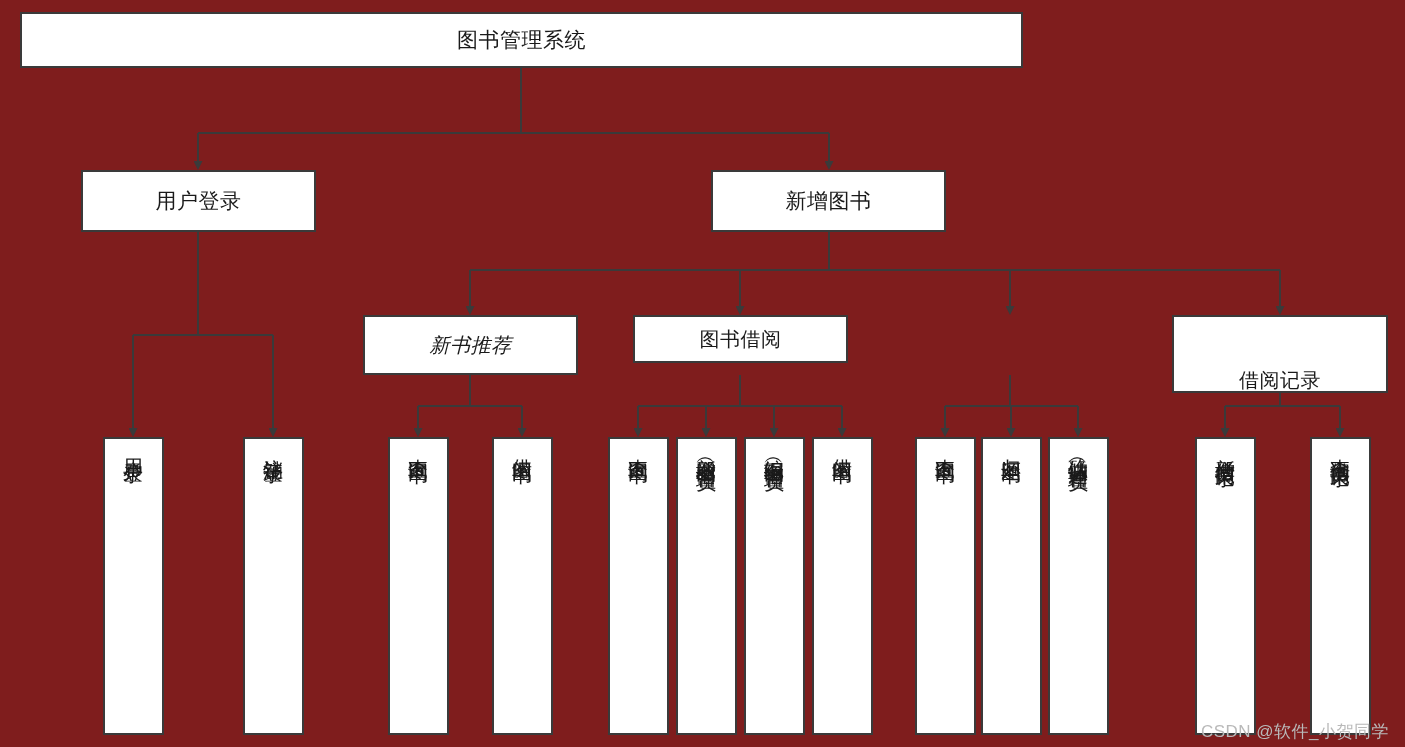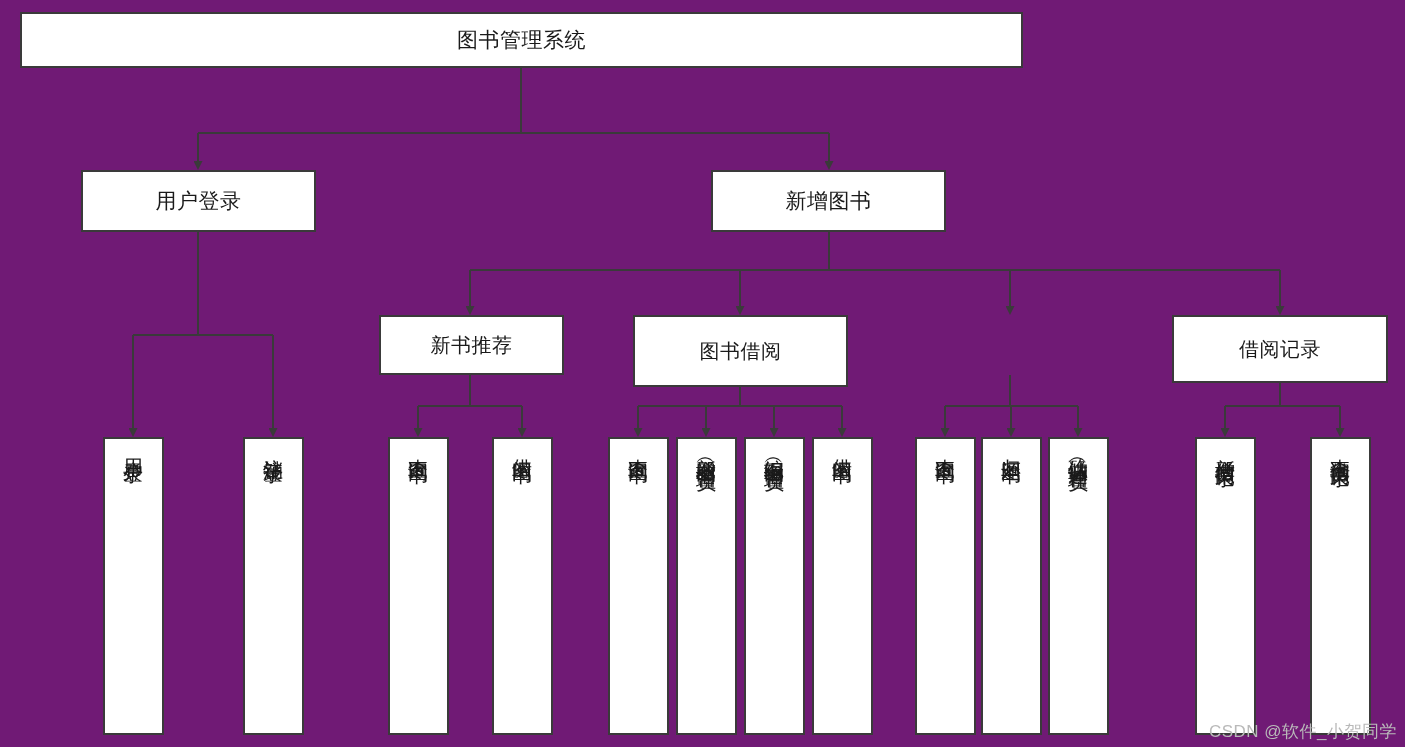--- a/index.html
+++ b/index.html
@@ -10,21 +10,21 @@
   body {
     width: 1405px;
     height: 747px;
     font-family: "Liberation Sans", "DejaVu Sans", sans-serif;
     overflow: hidden;
   }
   #diagram-root {
     position: relative;
     width: 1405px;
     height: 747px;
-    background: #701a75;
+    background: #7f1d1d;
   }
   svg.diagram-canvas {
     position: absolute;
     left: 0;
     top: 0;
     width: 1405px;
     height: 747px;
   }
   .node-box {
     position: absolute;
@@ -53,21 +53,21 @@
   }
   .node-leaf .node-label {
     writing-mode: vertical-rl;
     text-orientation: upright;
     font-size: 20px;
     letter-spacing: 2px;
     line-height: 1;
   }
   .watermark {
     position: absolute;
-    right: 8px;
+    right: 16px;
     bottom: 4px;
     font-size: 17px;
     color: #b9b9b9;
     white-space: nowrap;
     letter-spacing: 0.5px;
   }
 </style>
 </head>
 <body>
 
@@ -127,27 +127,27 @@
     <span class="node-label">图书管理系统</span>
   </div>
 
   <div class="node-box node-tier1" style="left:81px; top:170px; width:235px; height:62px;">
     <span class="node-label">用户登录</span>
   </div>
   <div class="node-box node-tier1" style="left:711px; top:170px; width:235px; height:62px;">
     <span class="node-label">新增图书</span>
   </div>
 
-  <div class="node-box node-tier2" style="left:379px; top:315px; width:185px; height:60px;">
+  <div class="node-box node-tier2" style="left:363px; top:315px; width:215px; height:60px;font-style:italic;">
     <span class="node-label">新书推荐</span>
   </div>
-  <div class="node-box node-tier2" style="left:633px; top:315px; width:215px; height:72px;">
+  <div class="node-box node-tier2" style="left:633px; top:315px; width:215px; height:48px;">
     <span class="node-label">图书借阅</span>
   </div>
-  <div class="node-box node-tier2" style="left:1172px; top:315px; width:216px; height:68px;">
+  <div class="node-box node-tier2" style="left:1172px; top:315px; width:216px; height:78px;align-items:flex-end;">
     <span class="node-label">借阅记录</span>
   </div>
 
   <div class="node-box node-leaf" style="left:103px; top:437px; width:61px; height:298px;">
     <span class="node-label">用户登录</span>
   </div>
   <div class="node-box node-leaf" style="left:243px; top:437px; width:61px; height:298px;">
     <span class="node-label">注销登录</span>
   </div>
 

